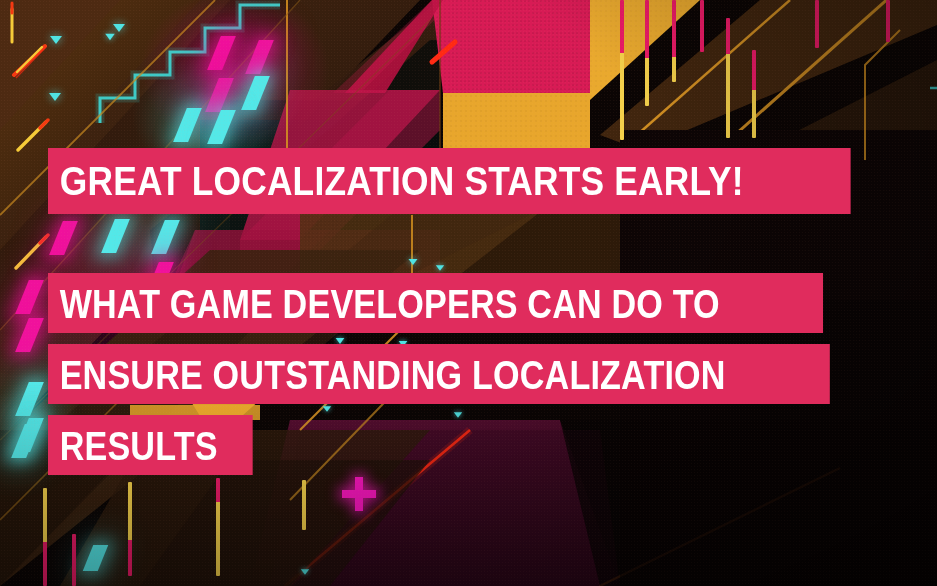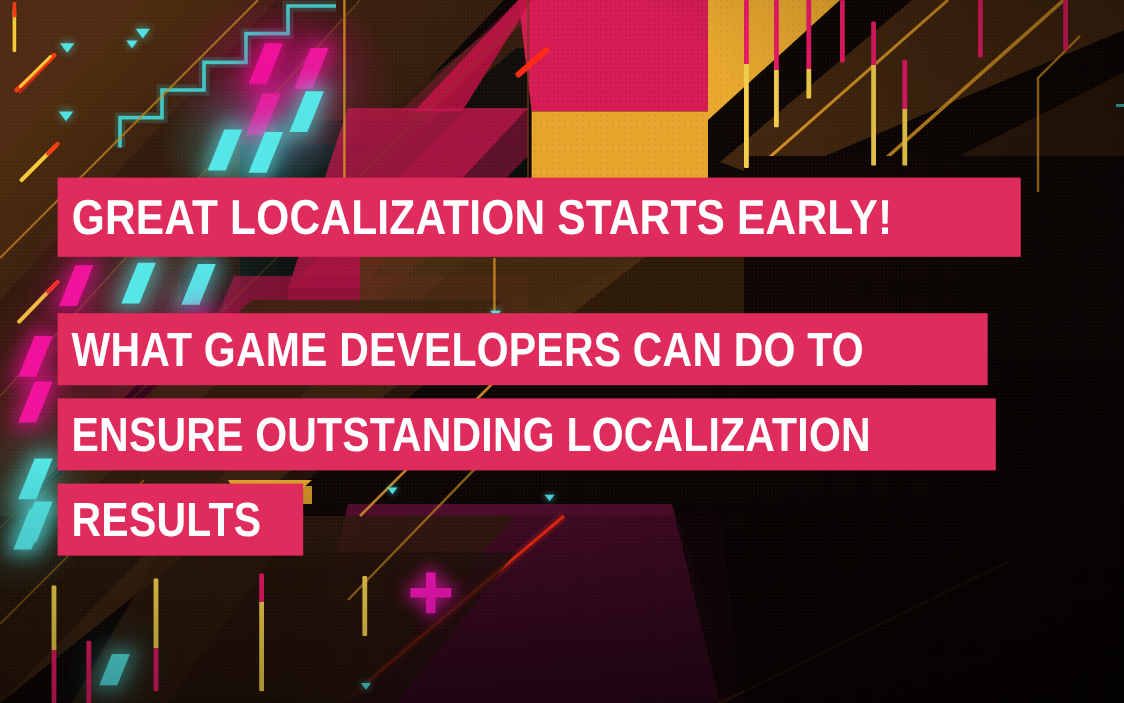--- a/index.html
+++ b/index.html
@@ -127,21 +127,21 @@
   .headline {
     position: absolute;
     top: 148px;
     font-size: 41px;
     padding: 13px 14px 12px 12px;
     transform: scaleX(.98);
     transform-origin: left center;
   }
   .sub-block {
     position: absolute;
-    top: 261px;
+    top: 273px;
   }
   .subline {
     font-size: 40px;
     padding: 11px 14px 9px 12px;
     margin-bottom: 11px;
     transform: scaleX(.97);
     transform-origin: left center;
   }
   .subline:last-child { margin-bottom: 0; }
 

